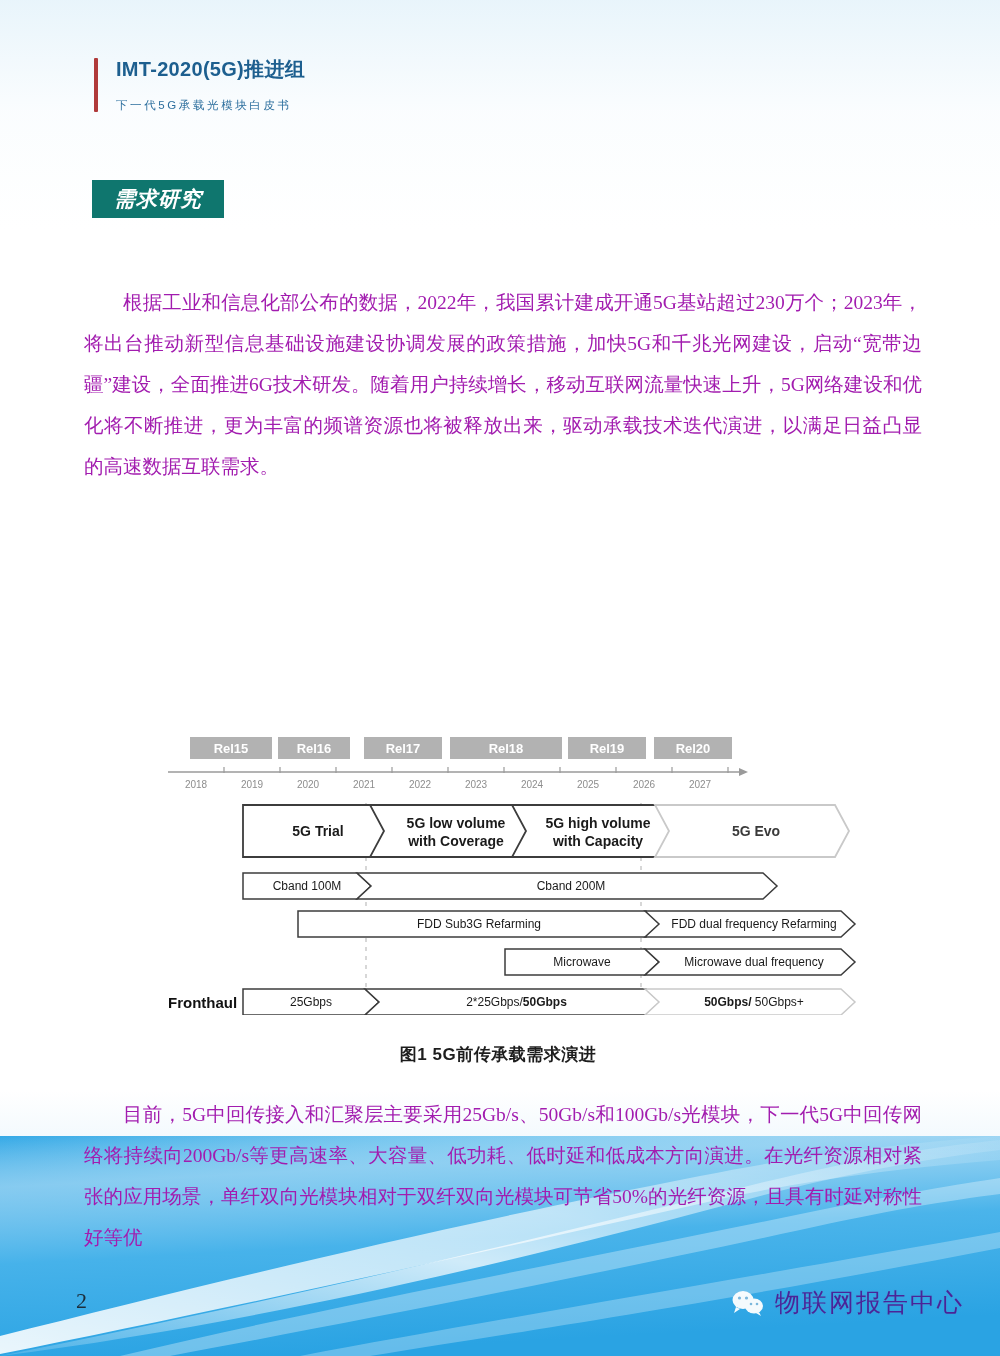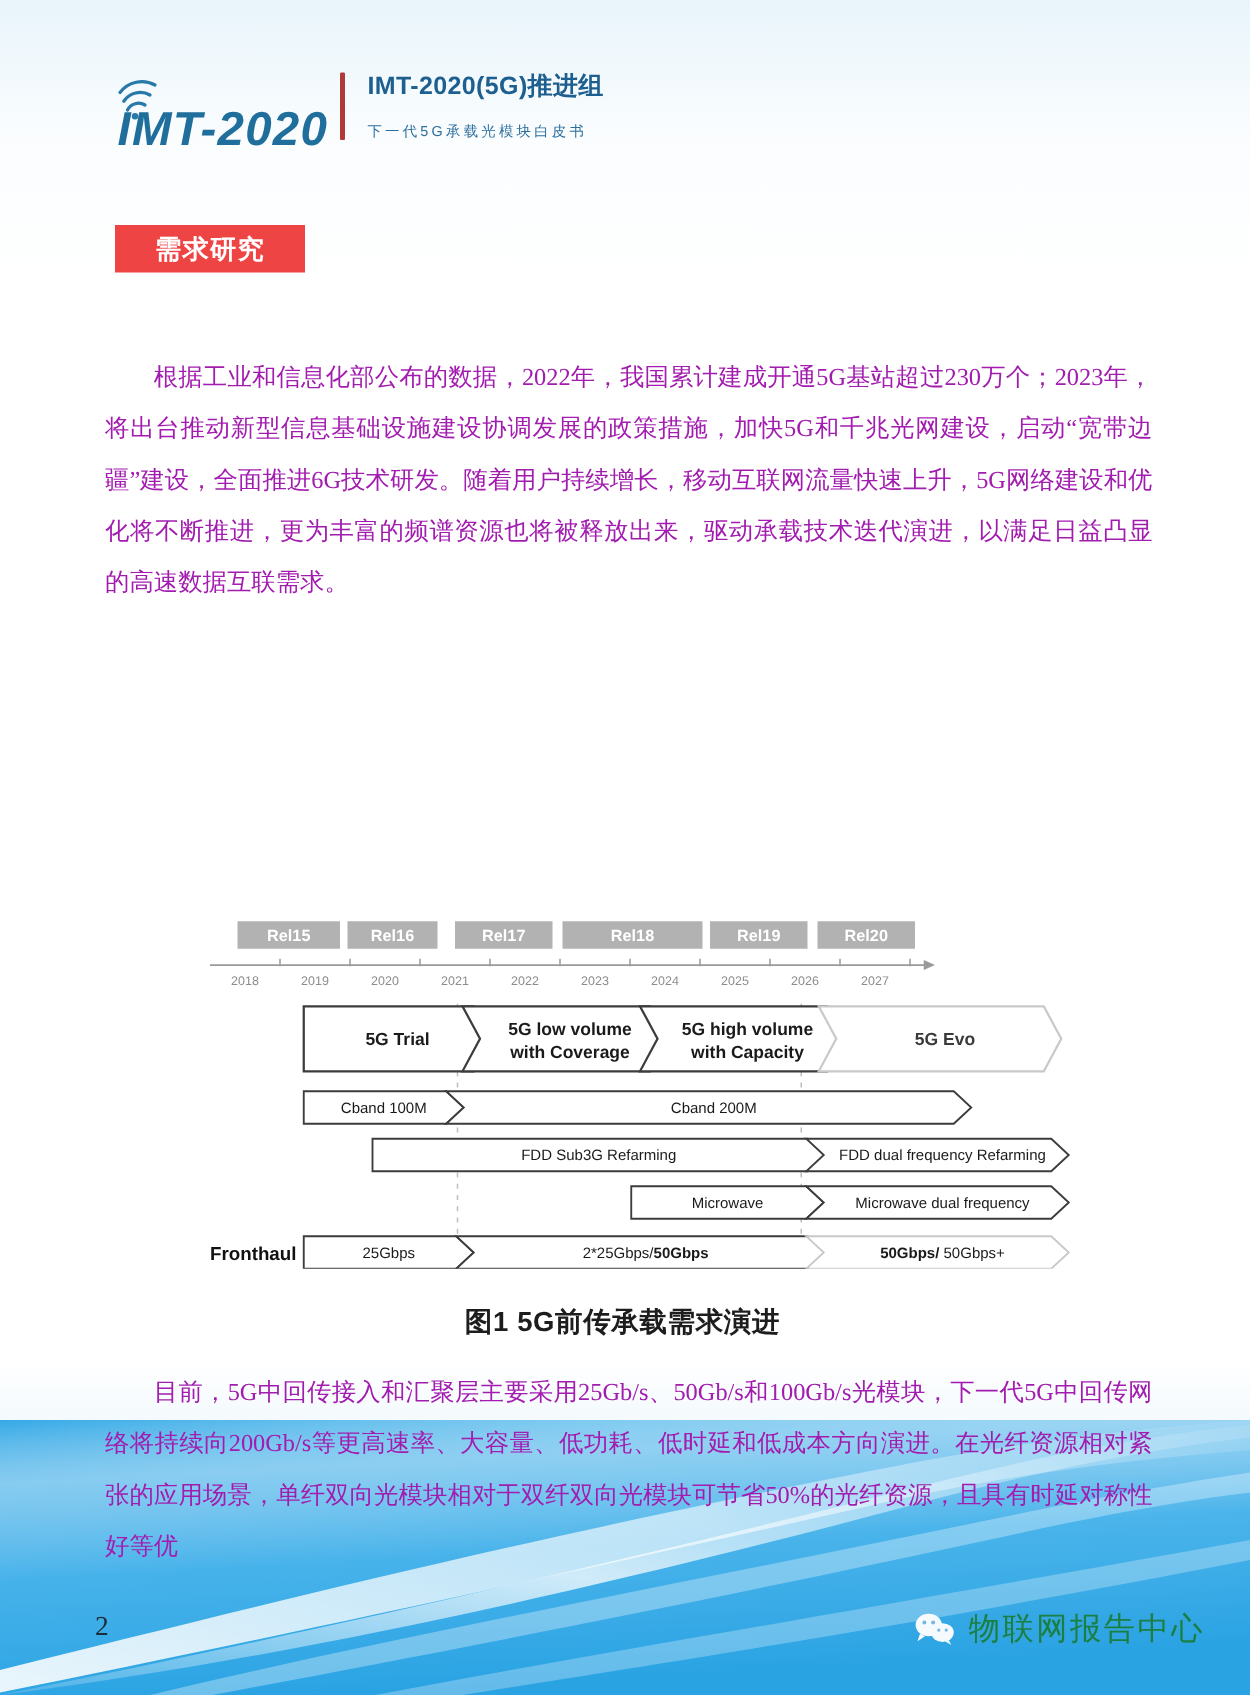--- a/index.html
+++ b/index.html
@@ -78,26 +78,27 @@
     color: #2d6f9e;
     letter-spacing: 2.6px;
     margin-top: 16px;
   }
 
   
   .section-chip {
     position: absolute;
     left: 92px;
     top: 180px;
-    width: 152px;
+    width: 132px;
     height: 38px;
-    background: #ef4444;
+    background: #0f766e;
     display: flex;
     align-items: center;
     justify-content: center;
+    font-style: italic;
   }
   .section-chip .label {
     font-family: "Liberation Sans", "DejaVu Sans", sans-serif;
     font-size: 21px;
     font-weight: bold;
     color: #ffffff;
     letter-spacing: 1px;
   }
 
   
@@ -123,21 +124,21 @@
     width: 880px;
     height: 300px;
   }
   .figure-caption {
     position: absolute;
     left: 0;
     top: 1043px;
     width: 996px;
     text-align: center;
     font-family: "Liberation Sans", "DejaVu Sans", sans-serif;
-    font-size: 22px;
+    font-size: 17px;
     font-weight: bold;
     color: #1d1d1d;
     letter-spacing: 0.5px;
   }
 
   
   .page-number {
     position: absolute;
     left: 76px;
     top: 1288px;
@@ -152,21 +153,21 @@
     right: 36px;
     top: 1286px;
     display: flex;
     align-items: center;
     gap: 10px;
     opacity: 0.95;
   }
   .watermark .wm-text {
     font-family: Liberation Serif, serif;
     font-size: 25px;
-    color: #15803d;
+    color: #4c1d95;
     letter-spacing: 2px;
     text-shadow: 0 0 2px rgba(90,150,190,0.5);
   }
 </style>
 </head>
 <body>
 
 <div class="page-bg"></div>
 
 <div class="footer-band">
@@ -198,33 +199,20 @@
     <rect x="0" y="0" width="1000" height="220" fill="url(#bandGrad)"></rect>
     <path d="M0,200 C200,150 420,95 700,40 C820,16 920,6 1000,0 L1000,24 C900,32 800,44 690,70 C420,130 200,178 0,218 Z" fill="url(#swoosh)"></path>
     <path d="M0,220 C220,176 470,120 740,52 C860,22 940,10 1000,4 L1000,14 C930,22 840,38 730,68 C460,140 220,192 0,220 Z" fill="url(#swoosh2)"></path>
     <path d="M120,220 C330,170 560,128 820,74 C900,58 960,48 1000,42 L1000,58 C950,64 880,76 800,94 C550,148 330,190 170,220 Z" fill="#ffffff" opacity="0.32"></path>
     <path d="M300,220 C480,186 700,150 1000,96 L1000,112 C720,166 520,196 370,220 Z" fill="#ffffff" opacity="0.28"></path>
     <path d="M0,120 C240,112 560,74 1000,10 L1000,0 L0,0 Z" fill="#ffffff" opacity="0.0"></path>
   </svg>
 </div>
 
 <div class="header">
-  <div class="logo-mark">
-    <svg width="178" height="74" viewBox="0 0 178 74" xmlns="http://www.w3.org/2000/svg">
-      <g fill="none" stroke="#2878a8" stroke-width="2.6" stroke-linecap="round">
-        <path d="M8,26 A22,22 0 0 1 36,20"></path>
-        <path d="M11,33 A16,16 0 0 1 32,28"></path>
-        <path d="M14,40 A10,10 0 0 1 28,36"></path>
-      </g>
-      <circle cx="20" cy="45" r="2.6" fill="#2878a8"></circle>
-      <g fill="#1f6e9c" font-family="Liberation Sans, sans-serif" font-size="38" font-weight="bold" font-style="italic" letter-spacing="1">
-        <text x="6" y="68">IMT-2020</text>
-      </g>
-    </svg>
-  </div>
   <div class="logo-divider"></div>
   <div class="logo-texts">
     <div class="logo-title">IMT-2020(5G)推进组</div>
     <div class="logo-sub">下一代5G承载光模块白皮书</div>
   </div>
 </div>
 
 <div class="section-chip">
   <span class="label">需求研究</span>
 </div>

